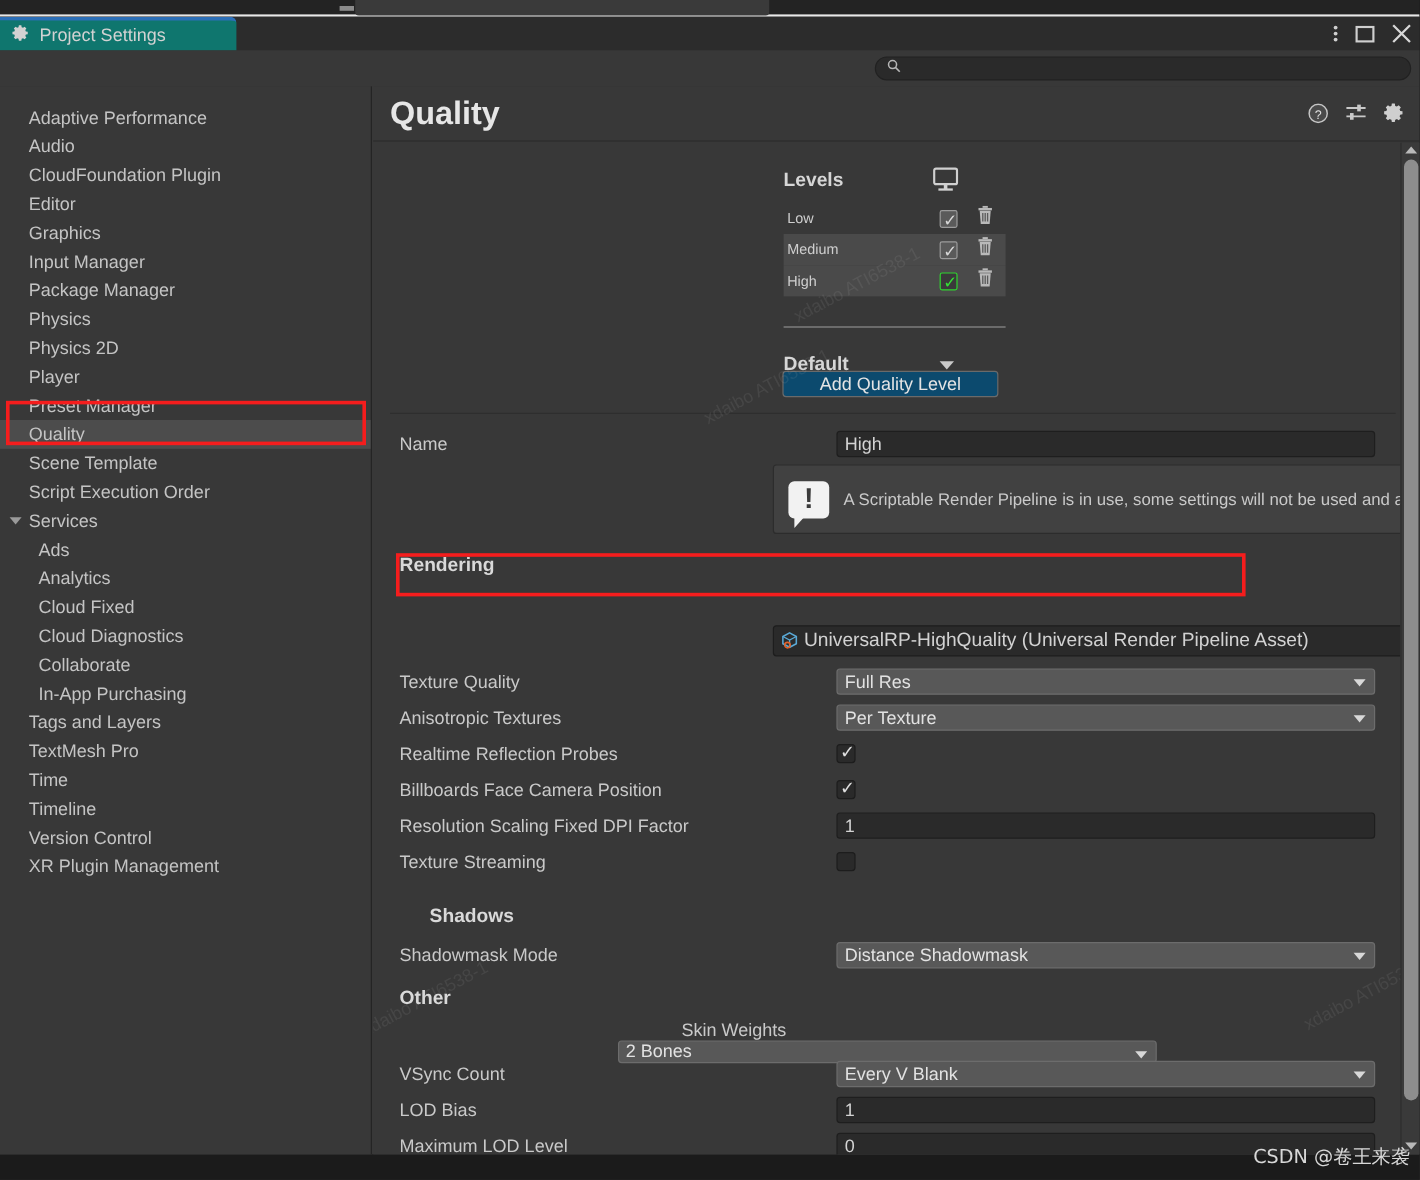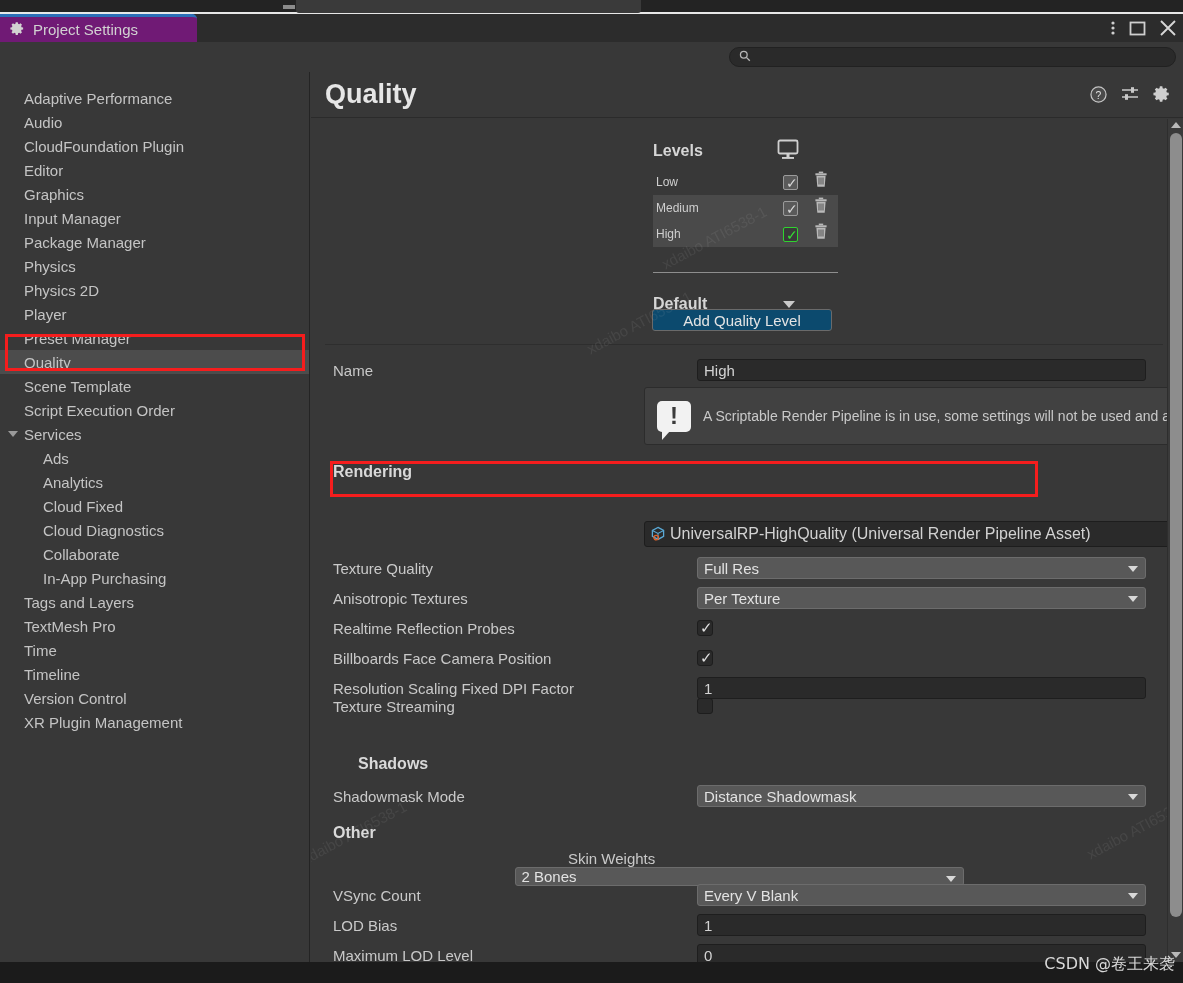--- a/index.html
+++ b/index.html
@@ -64,21 +64,21 @@
     background: #383838;
   }
 
   
   #titlebar {
     position: absolute; left: 0; top: 0; width: 1183px; height: 28px;
     background: #2c2c2c;
   }
   #tab-project-settings {
     position: absolute; left: 0; top: 0; width: 197px; height: 28px;
-    background: #701a75;
+    background: #0f766e;
     border-top: 3px solid #2c6fb8;
     border-radius: 0 5px 0 0;
     display: flex; align-items: center; gap: 8px;
     padding-left: 10px;
     color: #d2d2d2; font-size: 15px;
   }
   #tab-project-settings .gear { flex: 0 0 auto; }
   .win-btns {
     position: absolute; right: 6px; top: 0; height: 28px;
     display: flex; align-items: center; gap: 13px;
@@ -107,21 +107,21 @@
     background: #383838;
     border-right: 1px solid #242424;
     padding-top: 14px;
     overflow: hidden;
   }
   .side-item {
     height: 24px; display: flex; align-items: center;
     font-size: 15px; color: #c4c4c4; padding-left: 24px;
     position: relative;
   }
-  .side-item.indent { padding-left: 43px; }
+  .side-item.indent { padding-left: 32px; }
   .side-item.selected { background: #4c4c4c; }
   .side-item .tri {
     position: absolute; left: 8px; top: 9px;
     width: 0; height: 0;
     border-left: 5px solid transparent; border-right: 5px solid transparent;
     border-top: 6px solid #9a9a9a;
   }
 
   
   #content {
@@ -595,21 +595,21 @@
           <div class="prow" style="top: 524px;">
             <span class="plabel">Billboards Face Camera Position</span>
             <span class="tog">
               <span class="tmark">✓</span>
             </span>
           </div>
           <div class="prow" style="top: 554px;">
             <span class="plabel">Resolution Scaling Fixed DPI Factor</span>
             <span class="fld">1</span>
           </div>
-          <div class="prow" style="top: 572px;">
+          <div class="prow" style="top: 584px;">
             <span class="plabel">Texture Streaming</span>
             <span class="tog"></span>
           </div>
         </div>
 
       <div class="section-head" style="top:636px;margin-left:25px;">Shadows</div>
       <div id="shadows-rows">
           <div class="prow" style="top: 662px;">
             <span class="plabel">Shadowmask Mode</span>
             <span class="popup">

